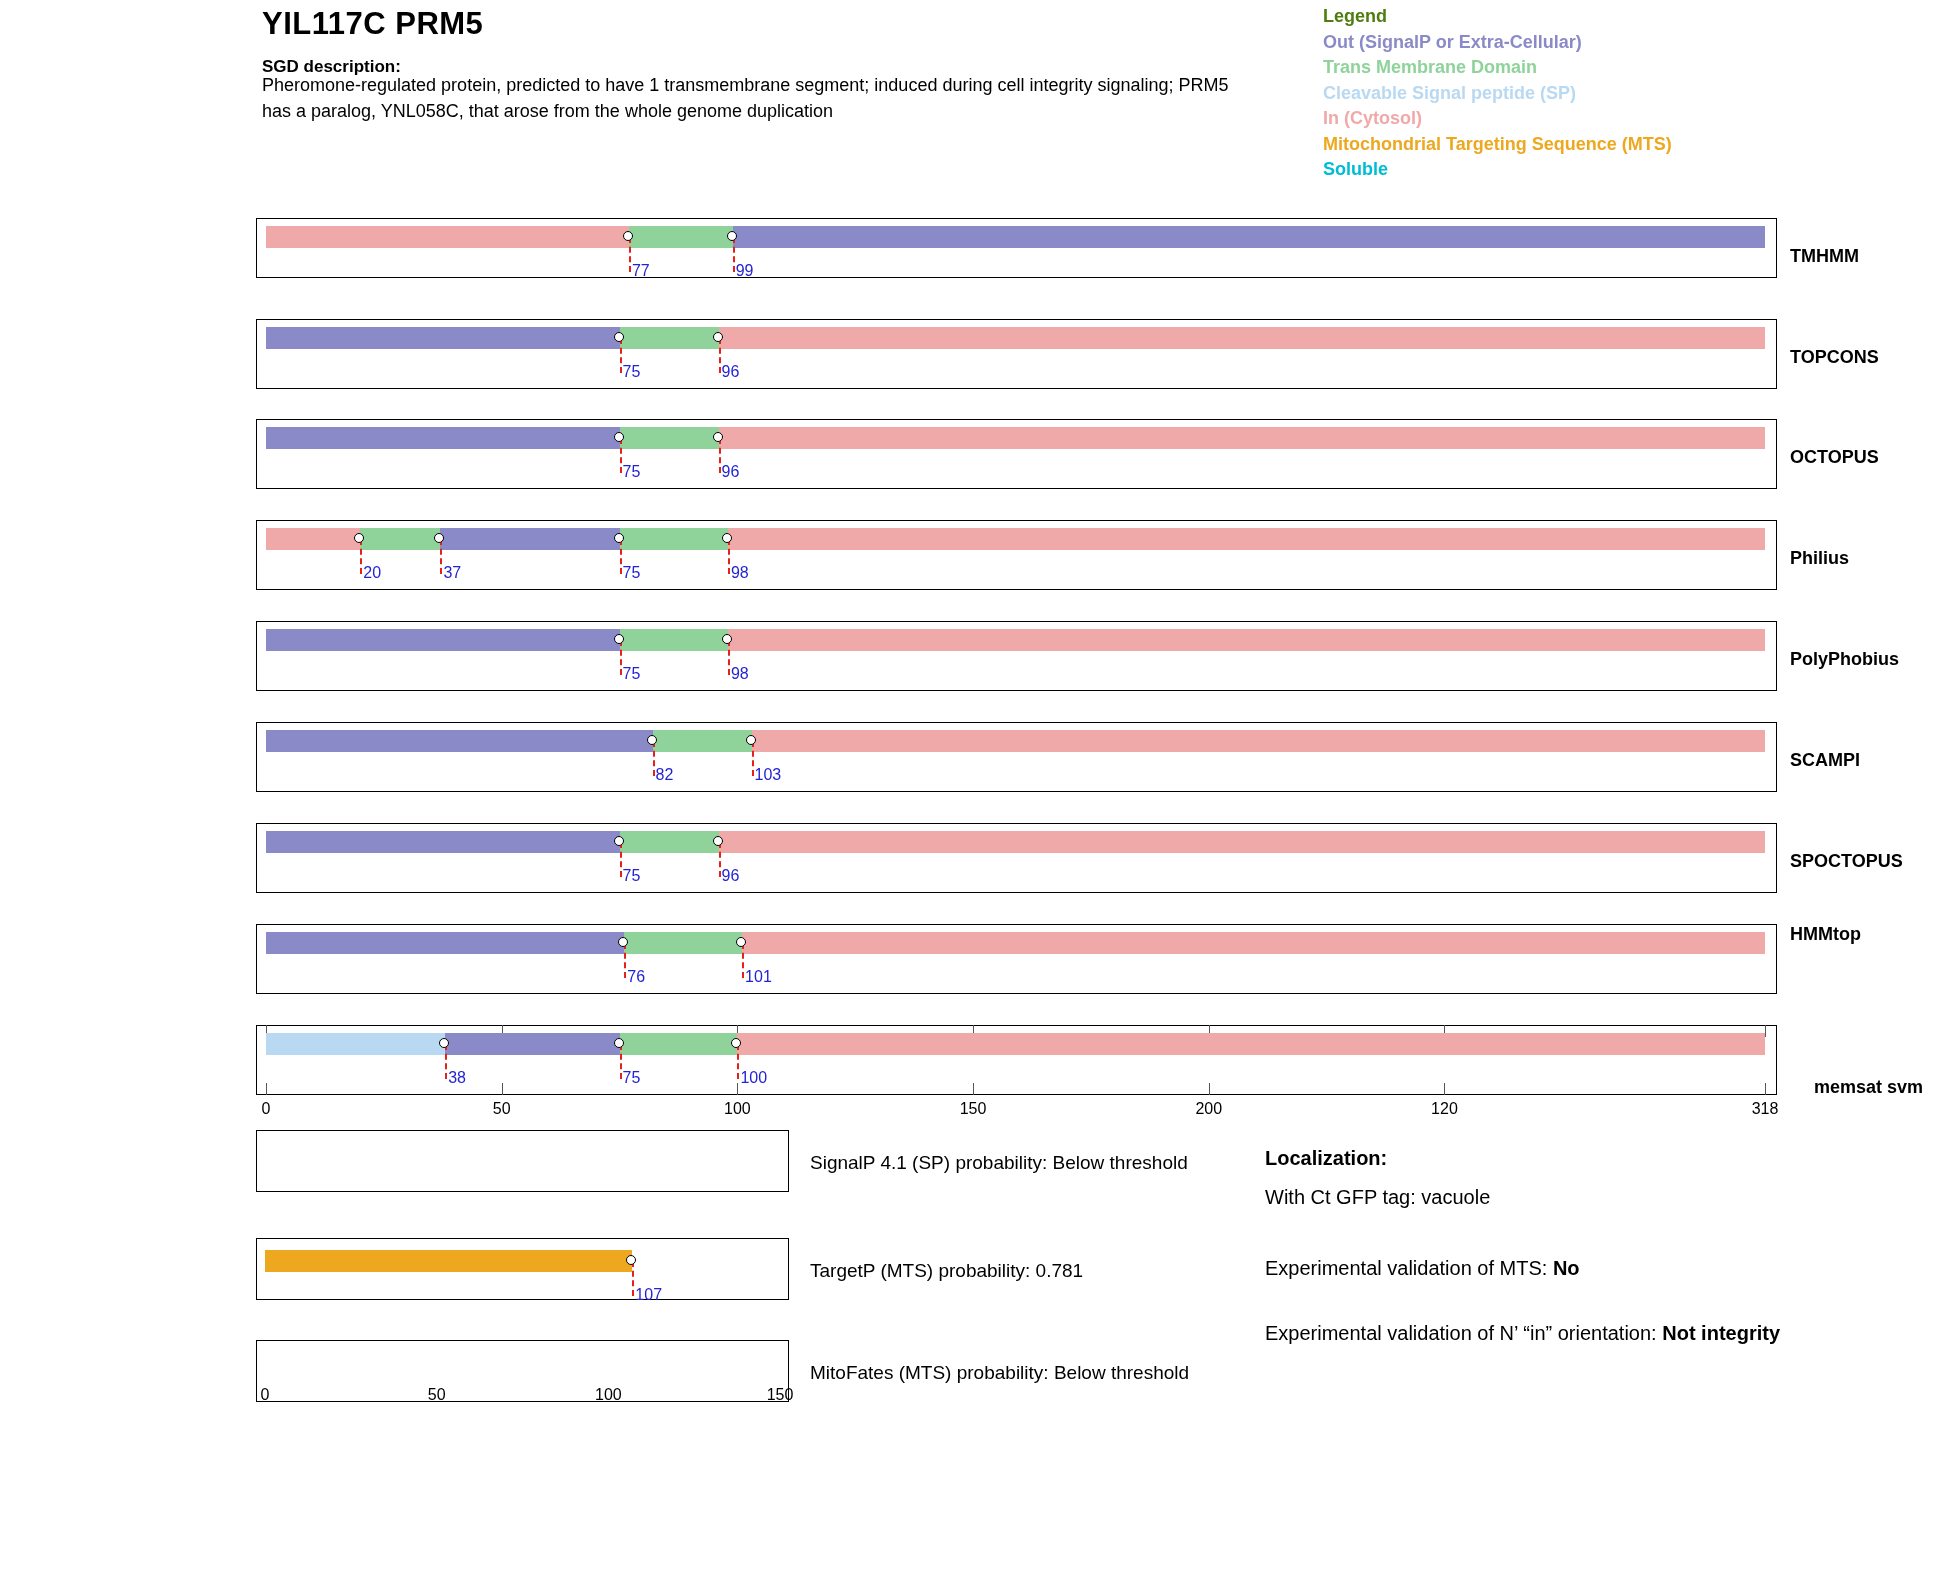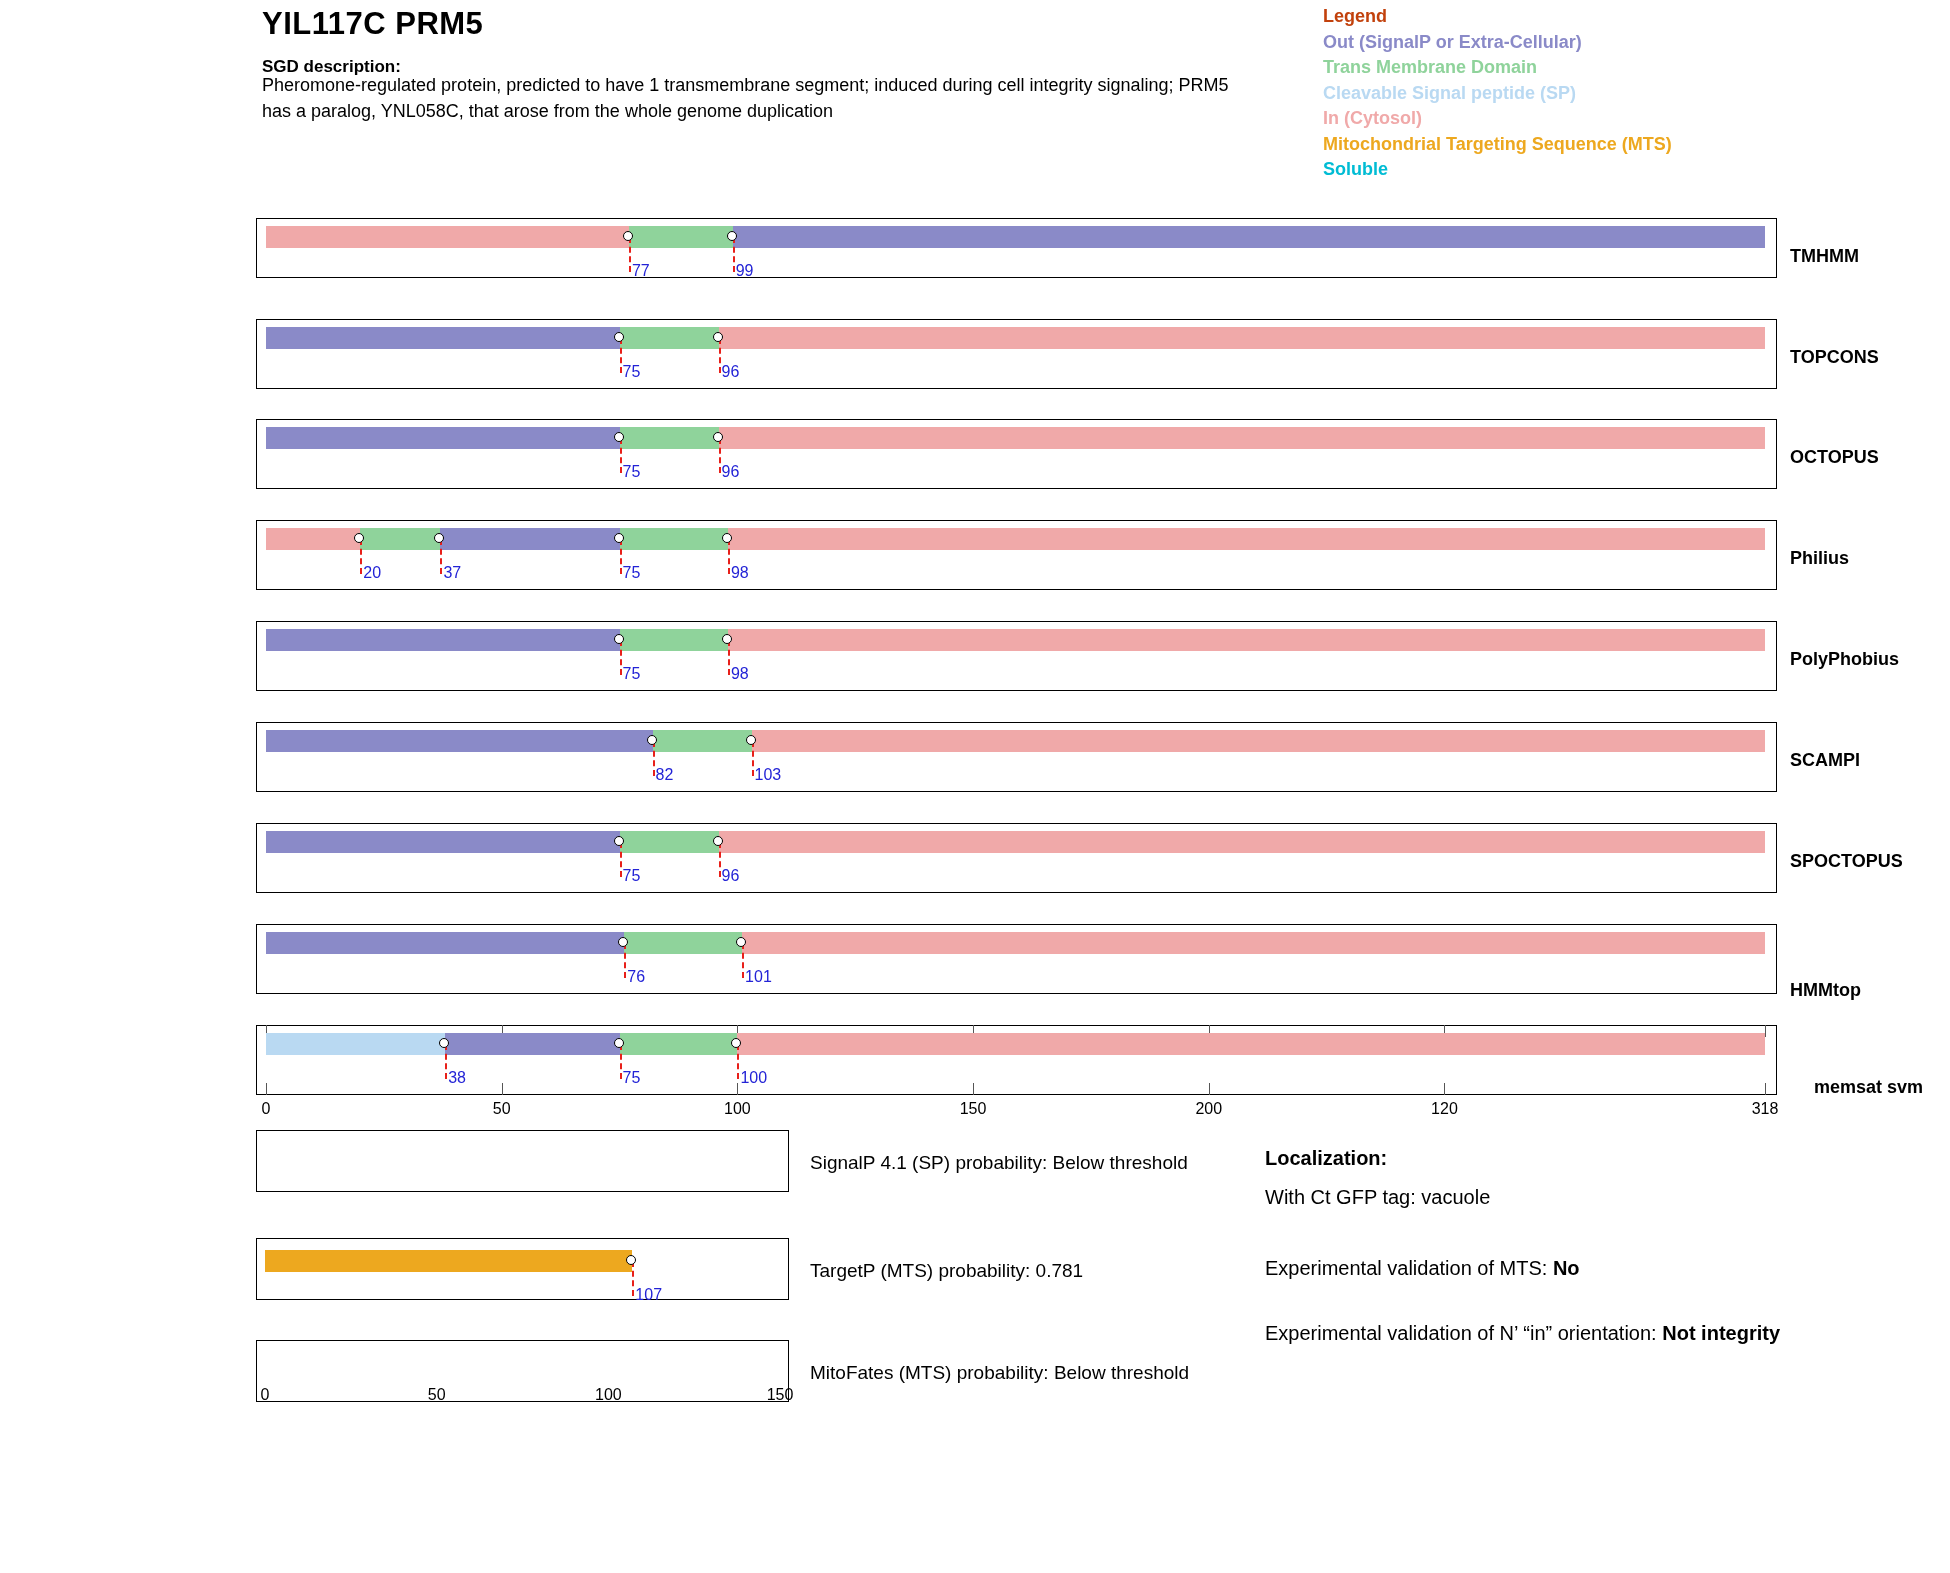--- a/index.html
+++ b/index.html
@@ -42,21 +42,21 @@
   
   #legend {
     position: absolute;
     left: 1323px;
     top: 4px;
     font-size: 18px;
     font-weight: bold;
     line-height: 1.42;
   }
   #legend .legend-title {
-    color: #c2410c;
+    color: #4d7c0f;
   }
   
   .track-row {
     position: absolute;
     left: 256px;
     width: 1521px;
     height: 70px;
   }
   .track-box {
     position: absolute;
@@ -455,17 +455,17 @@
   </div>
 </div>
 
 <div class="track-label" style="top: 246px;">TMHMM</div>
 <div class="track-label" style="top: 347px;">TOPCONS</div>
 <div class="track-label" style="top: 447px;">OCTOPUS</div>
 <div class="track-label" style="top: 548px;">Philius</div>
 <div class="track-label" style="top: 649px;">PolyPhobius</div>
 <div class="track-label" style="top: 750px;">SCAMPI</div>
 <div class="track-label" style="top: 851px;">SPOCTOPUS</div>
-<div class="track-label" style="top: 980px;">HMMtop</div>
+<div class="track-label" style="top: 924px;">HMMtop</div>
 <div class="track-label" style="top: 1077px; margin-left: 24px;">memsat svm</div>
 <div class="small-text" style="top: 1150px;">SignalP 4.1 (SP) probability: Below threshold</div>
 <div class="small-text" style="top: 1258px;">TargetP (MTS) probability: 0.781</div>
 <div class="small-text" style="top: 1360px;">MitoFates (MTS) probability: Below threshold</div>
 
 </body></html>

